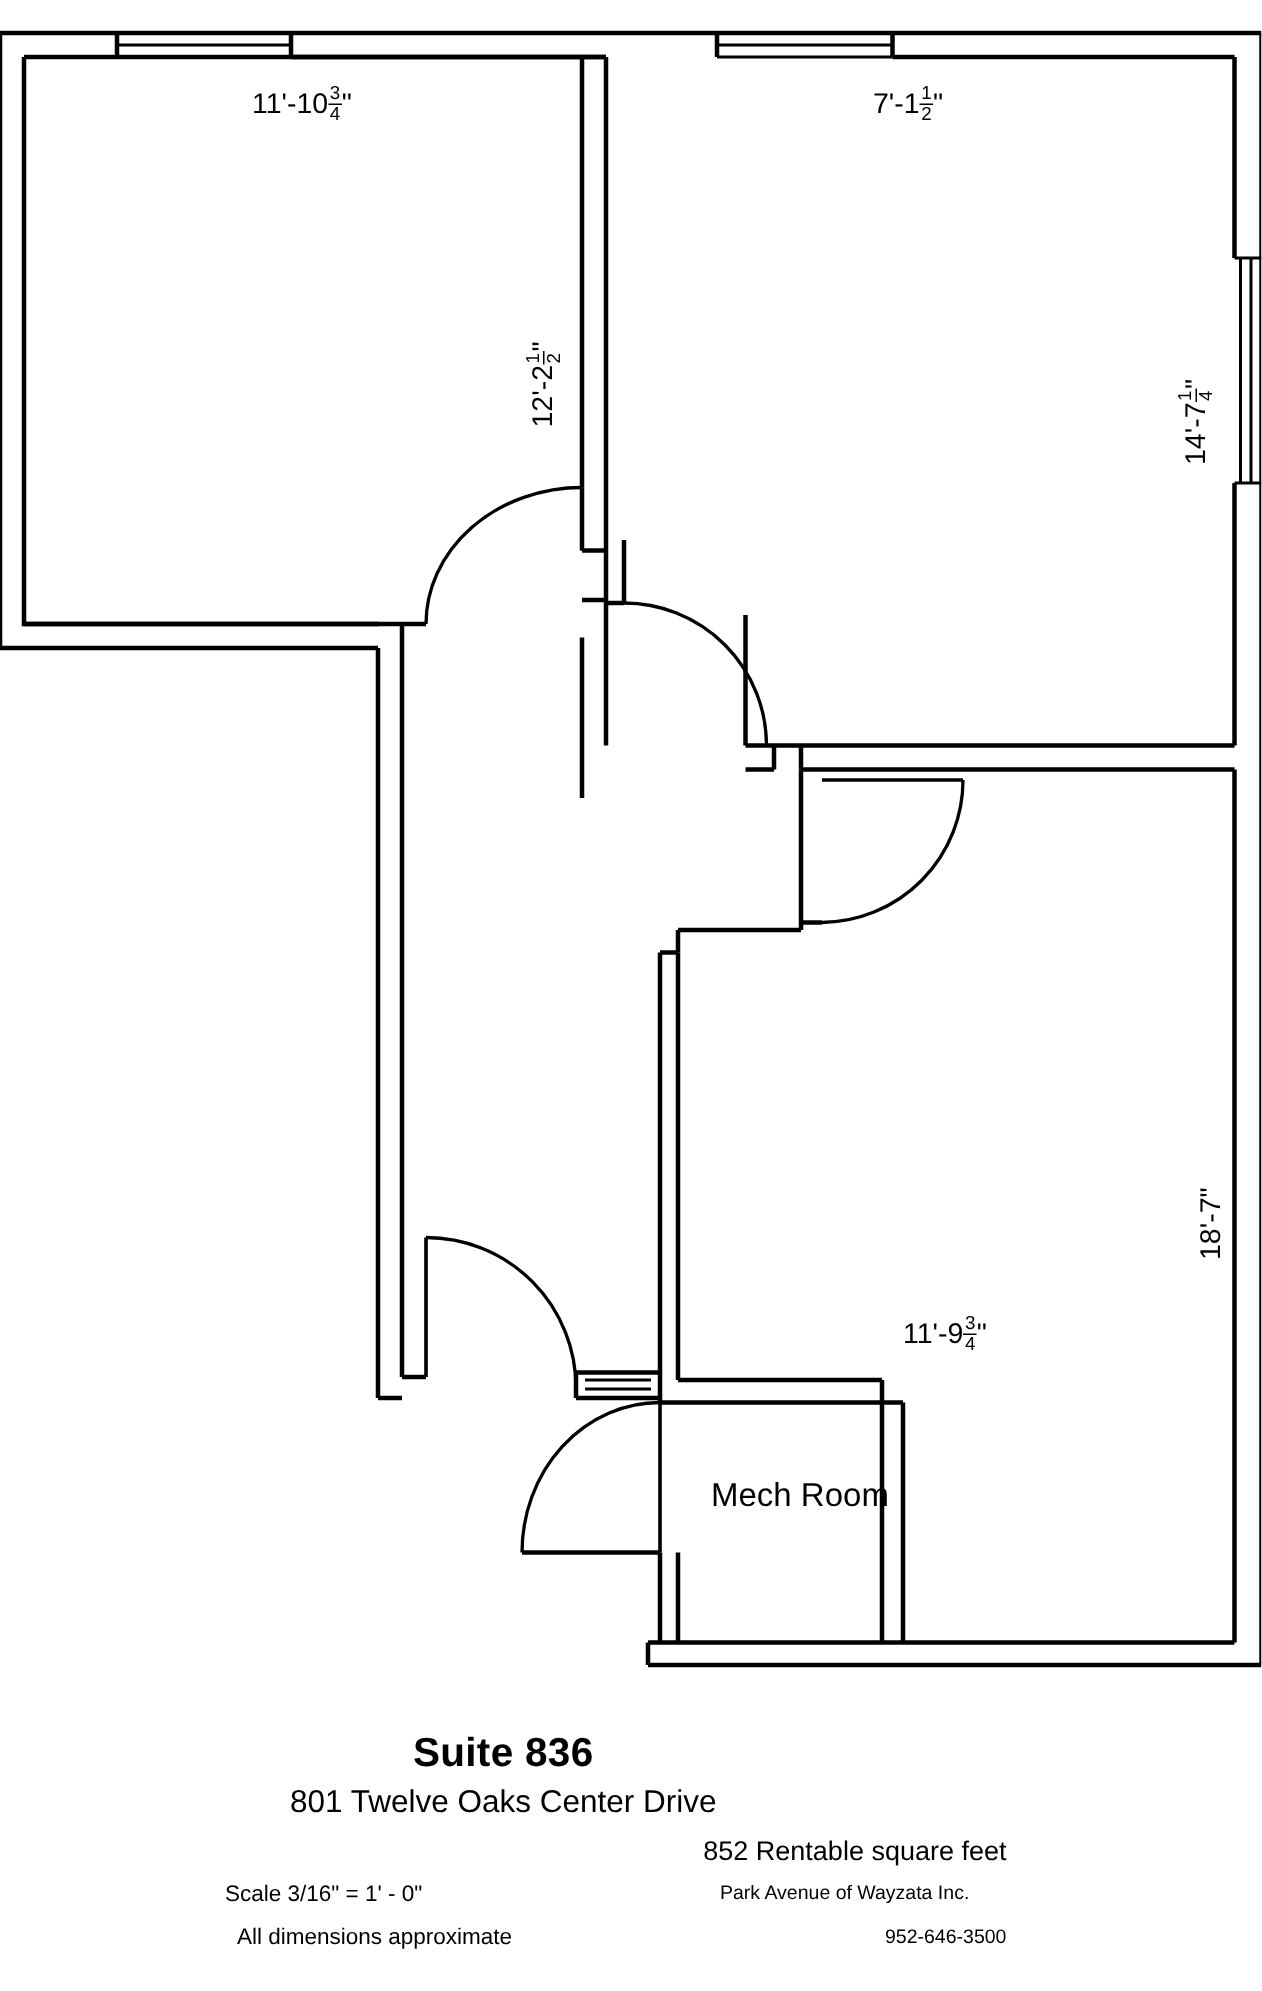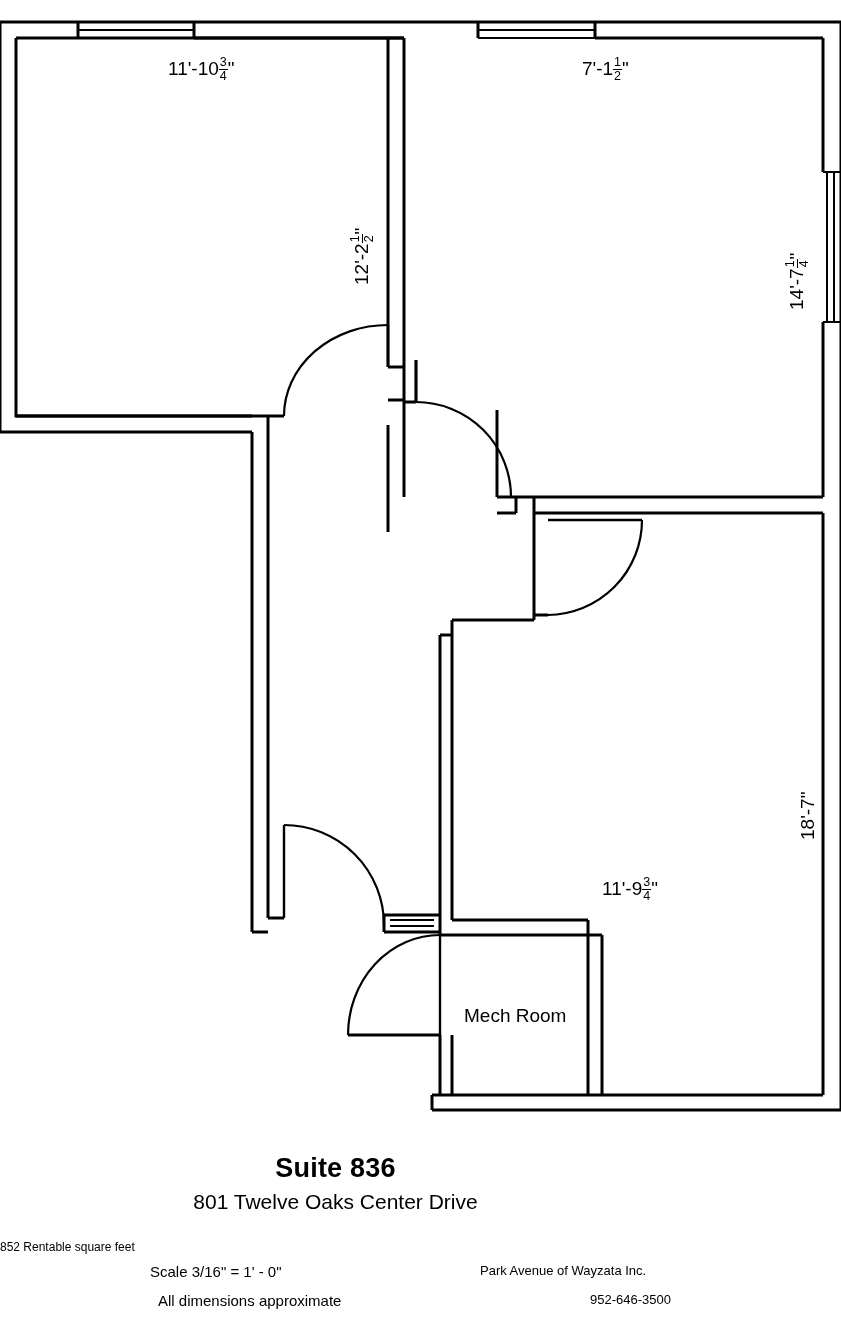--- a/index.html
+++ b/index.html
@@ -98,23 +98,23 @@
     letter-spacing: 0.2px;
     margin-top: 13px;
   }
   #center-name, #street-address {
     text-align: center;
     font-size: 21px;
     margin-top: 9px;
   }
   #street-address { margin-top: 6px; }
   #rentable-sf {
-    text-align: left;
-    font-size: 12px;
-    margin-top: 26px;
+    text-align: right;
+    font-size: 18px;
+    margin-top: 10px;
   }
   #footer-cols {
     position: relative;
     margin-top: 9px;
     height: 58px;
   }
   .fc-left {
     position: absolute;
     left: 150px;
     font-size: 15px;
@@ -271,21 +271,21 @@
     <span>18'-7</span><span>"</span>
   </div>
 
   <div class="dim-label" style="left:602px; top:877px;">
     <span>11'-9</span><span class="fr">
         <span class="num">3</span>
         <span class="den">4</span>
       </span><span>"</span>
   </div>
 
-  <div class="dim-label" style="left:464px; top:986px; font-size:19px;margin-top:20px;">Mech Room</div>
+  <div class="dim-label" style="left:474px; top:986px; font-size:22px;">Mech Room</div>
 
   <div id="footer">
     <div id="suite-title">Suite 836</div>
     <div id="street-address">801 Twelve Oaks Center Drive</div>
     <div id="rentable-sf">852 Rentable square feet</div>
     <div id="footer-cols">
       <div class="fc-left">Scale 3/16" = 1' - 0"</div>
       <div class="fc-right">Park Avenue of Wayzata Inc.</div>
       <div class="fc-left fc-line2-left" style="top:22px;">All dimensions approximate</div>
       <div class="fc-right fc-line2-right" style="top:22px;">952-646-3500</div>

